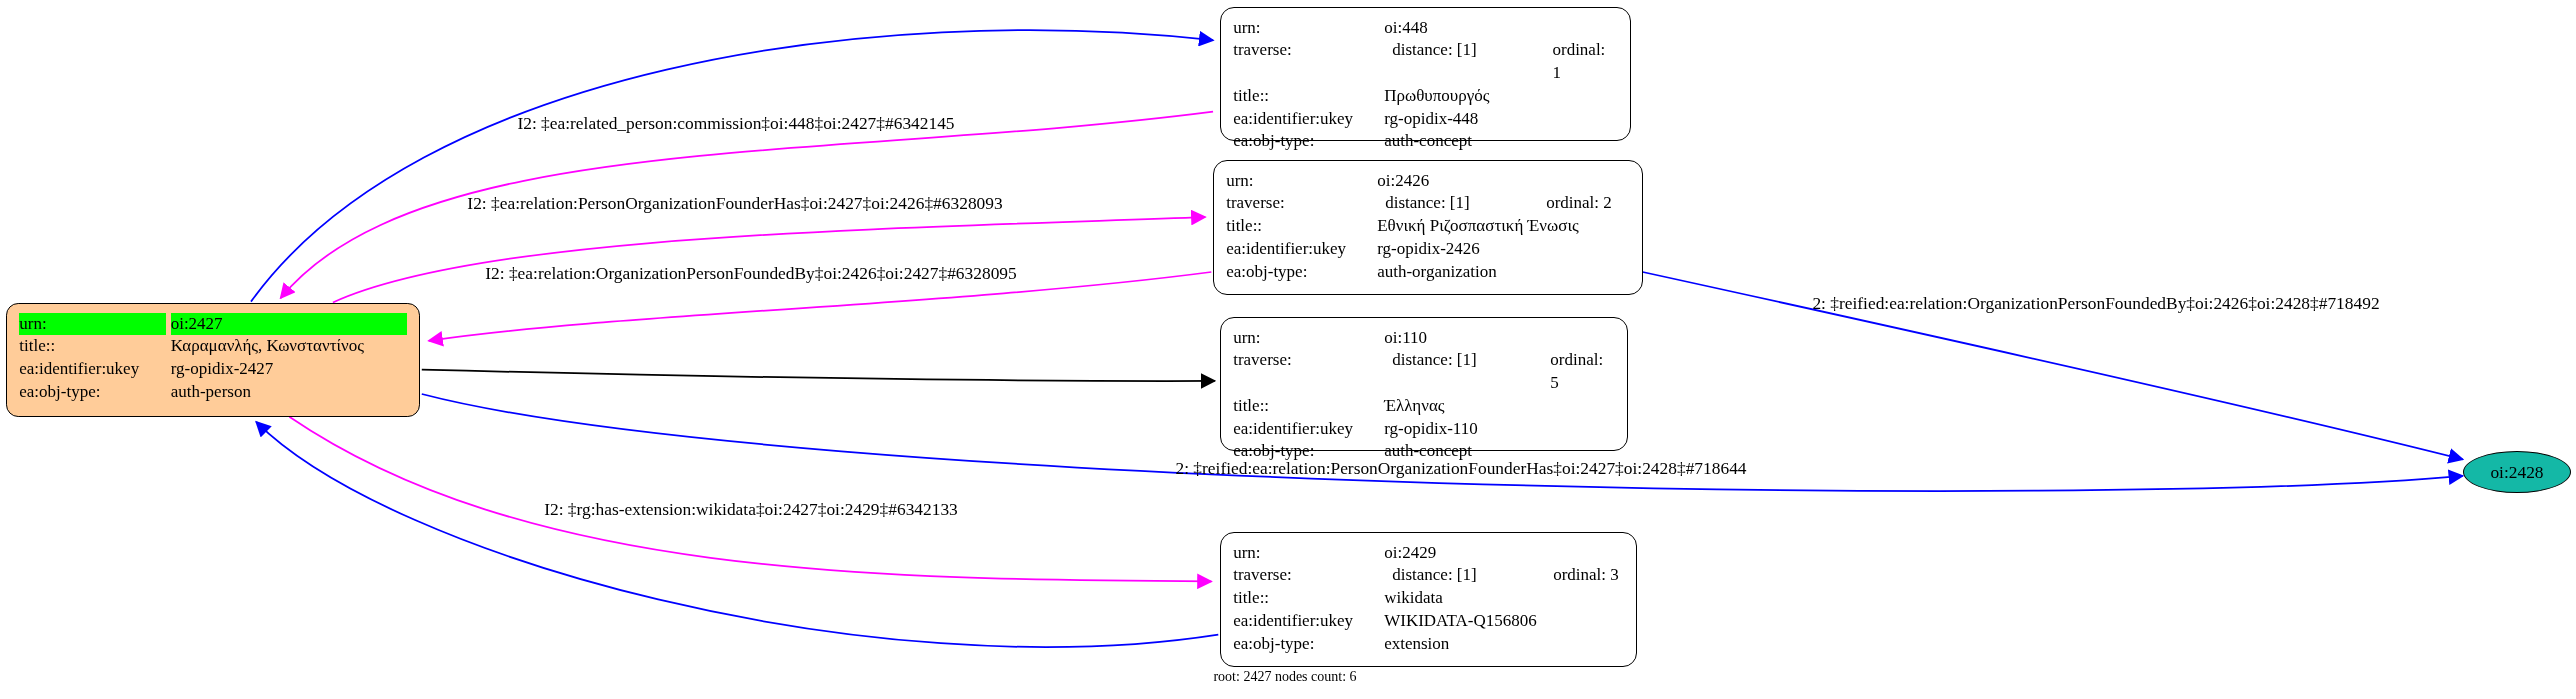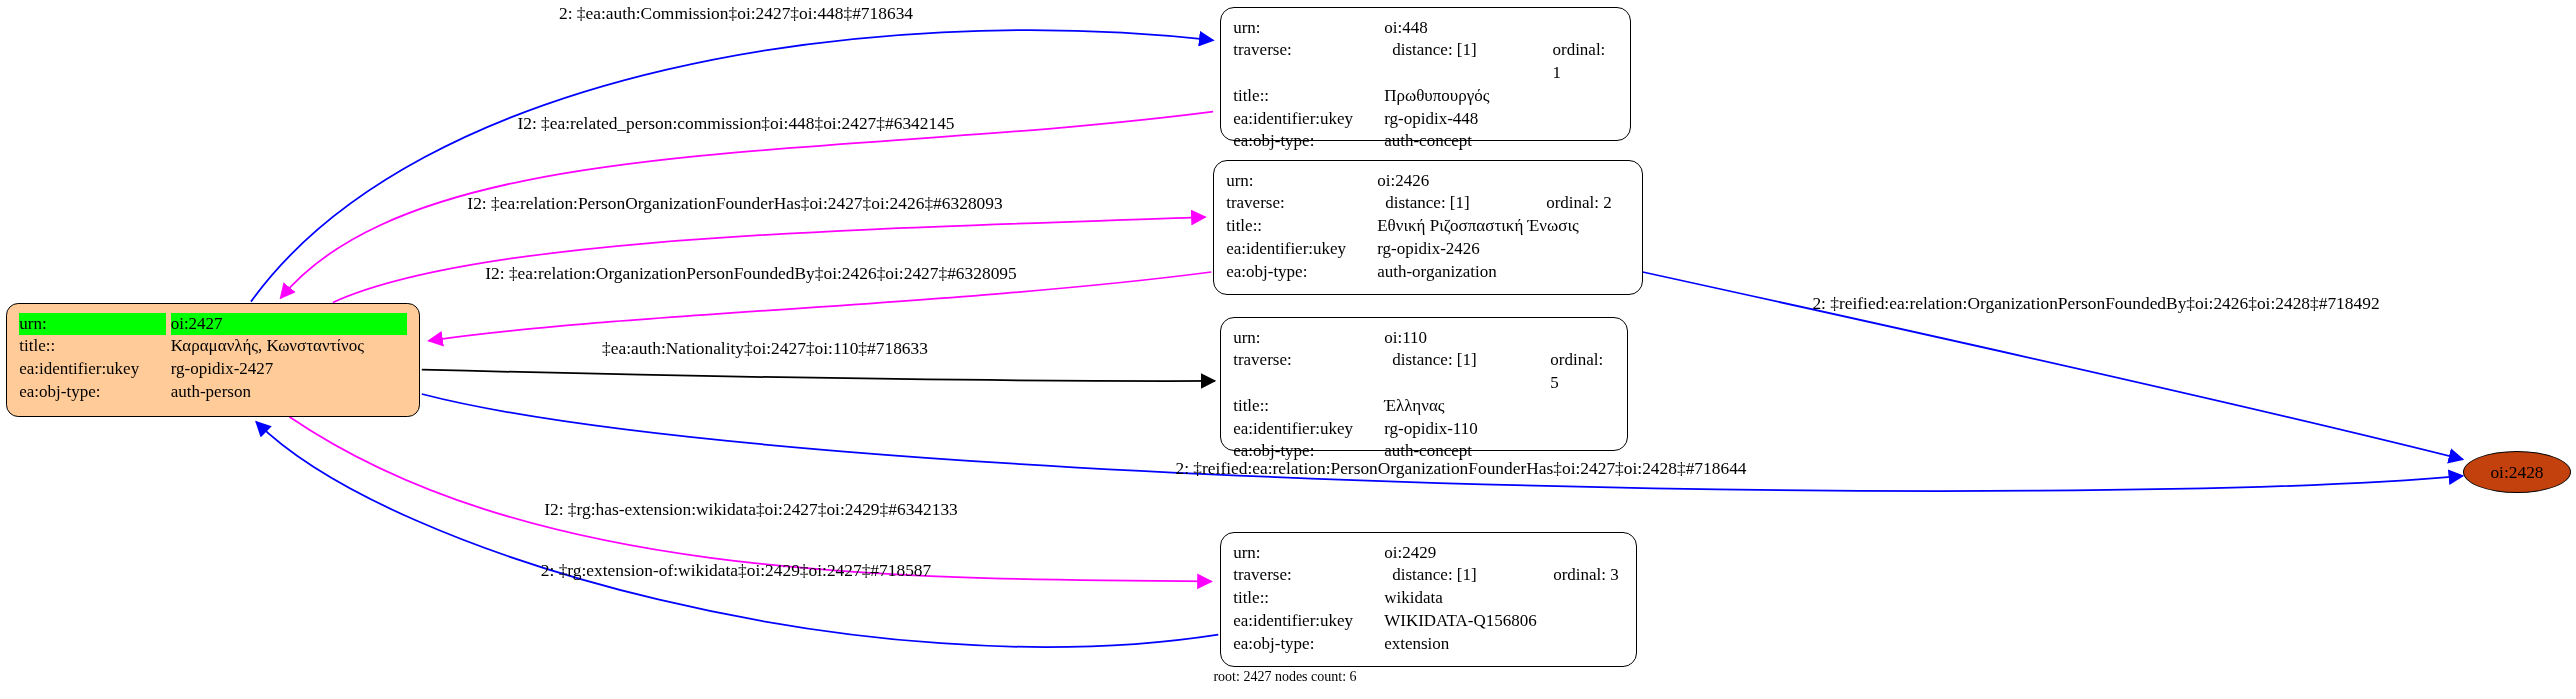--- a/index.html
+++ b/index.html
@@ -13,21 +13,21 @@
     border:1.7px solid #000; border-radius:14px; padding:8.7px 12.2px;
     font-size:17px; line-height:22.7px; z-index:1;
   }
   .node .row { display:grid; grid-template-columns:151px 1fr; column-gap:0; }
   .node .trav-val { display:flex; }
   .node .dist { width:161px;margin-left:8px; }
   .root-node { background:#ffcc99; border-radius:12.2px; }
   .root-node .row { grid-template-columns:147px 1fr; column-gap:4.4px; }
   .root-node .hl { background:#00ff00; }
   .ellipse-node {
-    position:absolute; box-sizing:border-box; background:#c2410c;
+    position:absolute; box-sizing:border-box; background:#14b8a6;
     border:1.7px solid #000; border-radius:50%;
     text-align:center; font-size:17.4px; z-index:1;
     display:flex; align-items:center; justify-content:center;
   }
   .edge-label {
     position:absolute; transform:translateX(-50%); white-space:nowrap;
     font-size:17.4px; line-height:22.7px; z-index:2;
   }
   .graph-label {
     position:absolute; transform:translateX(-50%); white-space:nowrap;
@@ -191,26 +191,23 @@
     <div class="row">
       <span>ea:obj-type:</span>
       <span>extension</span>
     </div>
   </div>
 
   <div class="ellipse-node" style="left:2463px; top:451px; width:108px; height:42px;">
     <span>oi:2428</span>
   </div>
 
-  <div class="edge-label" style="left:736px; top:1.7px;">2: ‡ea:auth:Commission‡oi:2427‡oi:448‡#718634</div>
   <div class="edge-label" style="left:736px; top:112px;">I2: ‡ea:related_person:commission‡oi:448‡oi:2427‡#6342145</div>
   <div class="edge-label" style="left:735px; top:192px;">I2: ‡ea:relation:PersonOrganizationFounderHas‡oi:2427‡oi:2426‡#6328093</div>
   <div class="edge-label" style="left:751px; top:262px;">I2: ‡ea:relation:OrganizationPersonFoundedBy‡oi:2426‡oi:2427‡#6328095</div>
-  <div class="edge-label" style="left:765px; top:337px;">‡ea:auth:Nationality‡oi:2427‡oi:110‡#718633</div>
   <div class="edge-label" style="left:2096px; top:292px;">2: ‡reified:ea:relation:OrganizationPersonFoundedBy‡oi:2426‡oi:2428‡#718492</div>
   <div class="edge-label" style="left:1461px; top:457px;">2: ‡reified:ea:relation:PersonOrganizationFounderHas‡oi:2427‡oi:2428‡#718644</div>
   <div class="edge-label" style="left:751px; top:498px;">I2: ‡rg:has-extension:wikidata‡oi:2427‡oi:2429‡#6342133</div>
-  <div class="edge-label" style="left:736px; top:559px;">2: ‡rg:extension-of:wikidata‡oi:2429‡oi:2427‡#718587</div>
 
   <div class="graph-label" style="left:1285px; top:669px;">root: 2427 nodes count: 6</div>
 
 </div>
 
 
 </body></html>

